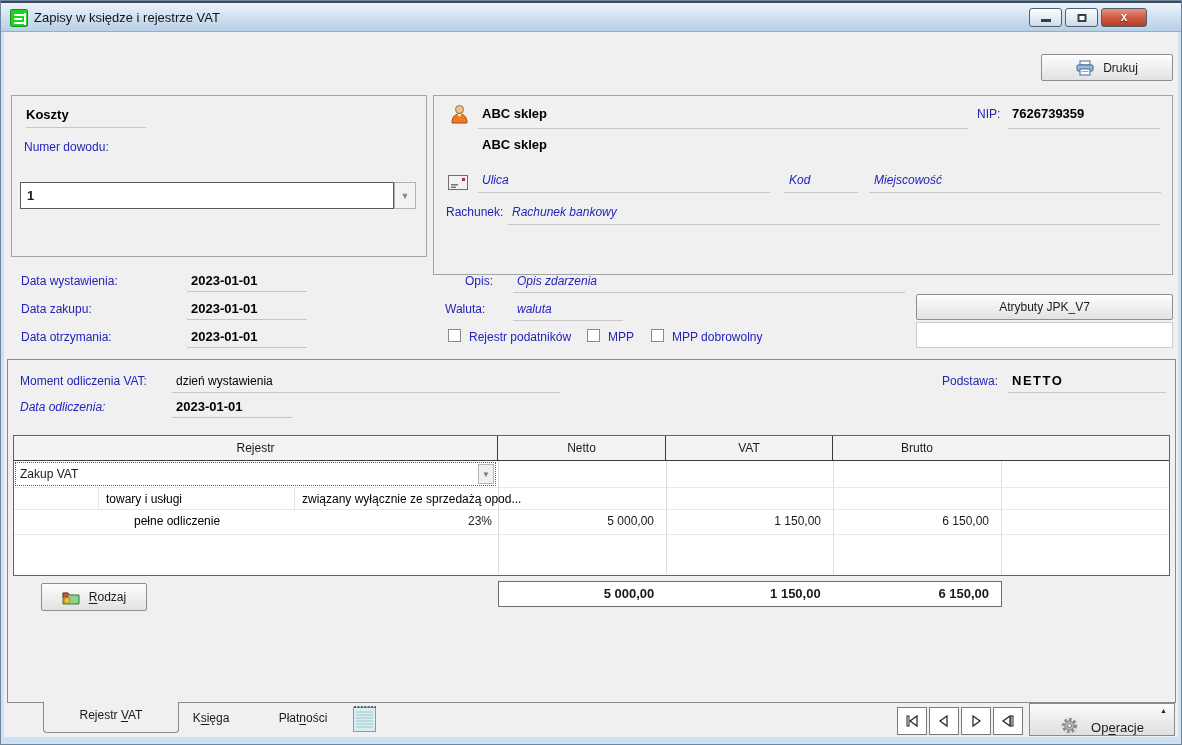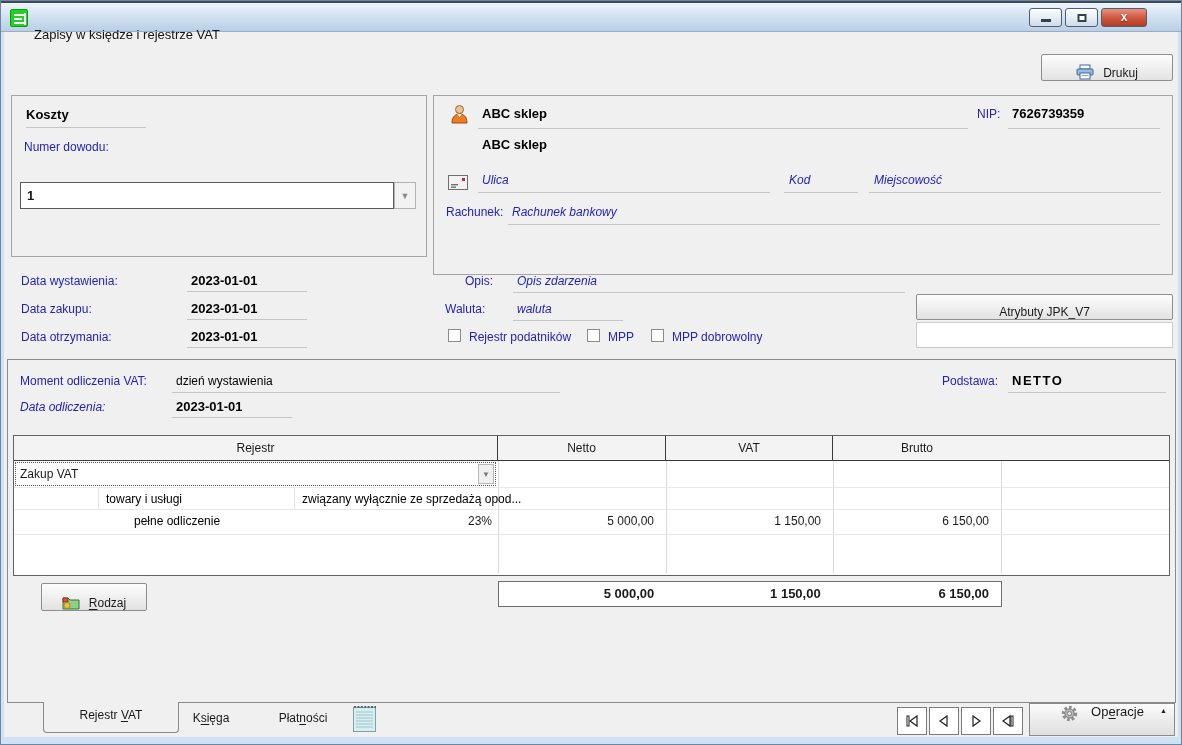--- a/index.html
+++ b/index.html
@@ -6,35 +6,35 @@
   body { background:#777; font-family:"Liberation Sans", sans-serif; }
   .win {
     position:relative; width:1182px; height:745px; background:#f0f0f0;
     border:1px solid #6e86a0; overflow:hidden; font-size:12px; color:#1a1a1a;
   }
   .titlebar {
     position:absolute; left:0; top:0; width:1182px; height:31px;
     background:linear-gradient(180deg,#edf4fb 0%,#d3e2f2 45%,#b9cfe6 100%);
     border-top:2px solid #3c4a58; border-bottom:1px solid #97aec6;
   }
-  .title-text { position:absolute; left:33px; top:7px; font-size:13px; color:#151515;margin-top:17px; }
+  .title-text { position:absolute; left:33px; top:7px; font-size:13px; color:#151515; }
   .app-icon { position:absolute; left:9px; top:6px; width:18px; height:18px; background:#1ed321;
     border:1px solid #0f9a12; border-radius:2px; }
   .app-icon i { position:absolute; background:#fff; }
   .winbtn { position:absolute; top:5px; height:19px; border:1px solid #4e5f70; border-radius:3px;
     background:linear-gradient(#fdfdfd,#e9eff6 45%,#cfdbe8); }
   .winbtn.close { background:linear-gradient(#e89384,#d35f47 45%,#b23b23); }
   .glyph-min { position:absolute; left:50%; bottom:4px; width:10px; height:3px; background:#30404f; transform:translateX(-50%); }
   .glyph-restore { position:absolute; left:50%; top:50%; width:9px; height:8px; border:2px solid #30404f; transform:translate(-50%,-50%); background:#fff; }
   .glyph-close { color:#fff; font-weight:bold; font-size:12px; text-align:center; line-height:17px; text-shadow:0 1px 1px #7a1a08; }
   .edge { position:absolute; background:#cfe2f4; }
 
   .btn {
     position:absolute; background:linear-gradient(#fdfdfd,#f1f1f1 45%,#e2e2e2);
-    border:1px solid #8e8e8e; border-radius:2px; display:flex; align-items:flex-end;
+    border:1px solid #8e8e8e; border-radius:2px; display:flex; align-items:center;
     justify-content:center; gap:9px; cursor:default;
   }
   .groupbox { position:absolute; border:1px solid #a4a4a4; background:#f0f0f0; }
   .lbl { position:absolute; color:#2323bb; white-space:nowrap; }
   .ph { position:absolute; color:#2323bb; font-style:italic; white-space:nowrap; }
   .val { position:absolute; color:#000; font-weight:bold; white-space:nowrap; }
   .txt { position:absolute; color:#000; white-space:nowrap; }
   .rule { position:absolute; height:1px; background:#c6c6c6; }
   .bigname { font-size:13px; }
   .checkbox { position:absolute; width:13px; height:13px; background:#fff; border:1px solid #8a8a8a; }
@@ -58,21 +58,21 @@
   .reg-arrow { position:absolute; left:464px; top:3px; width:16px; height:20px; background:#f0f0f0; border:1px solid #b8b8b8; color:#7a7a7a; font-size:8px; text-align:center; line-height:19px; }
 
   .totals { position:absolute; left:490px; top:221px; width:504px; height:26px; border:1px solid #6e6e6e; background:#fff; display:flex; font-weight:bold; font-size:13px; }
   .totals div { line-height:24px; text-align:right; padding-right:12px; }
 
   .tab-active { position:absolute; left:6px; top:701px; width:136px; height:31px; background:#f0f0f0;
     border:1px solid #8a8a8a; border-top:none; border-radius:0 0 4px 4px; text-align:center; line-height:27px; z-index:3;margin-left:36px; }
   .tab-flat { position:absolute; top:702px; height:30px; line-height:30px; text-align:center; width:100px; }
 
   .navbtn { position:absolute; top:706px; width:30px; height:28px; background:#fff; border:1px solid #7a7a7a; display:flex; align-items:center; justify-content:center; }
-  .ops-btn { position:absolute; left:1028px; top:702px; width:146px; height:33px; background:linear-gradient(#fcfcfc,#ececec 50%,#e0e0e0); border:1px solid #8a8a8a; display:flex; align-items:flex-start; justify-content:center; gap:12px; }
+  .ops-btn { position:absolute; left:1028px; top:702px; width:146px; height:33px; background:linear-gradient(#fcfcfc,#ececec 50%,#e0e0e0); border:1px solid #8a8a8a; display:flex; align-items:flex-end; justify-content:center; gap:12px; }
   .ops-caret { position:absolute; right:7px; top:3px; font-size:7px; color:#222; }
   u { text-underline-offset:2px; }
 </style>
 </head>
 <body>
 
 <div class="win">
 
   <div class="titlebar">
     <div class="app-icon">

